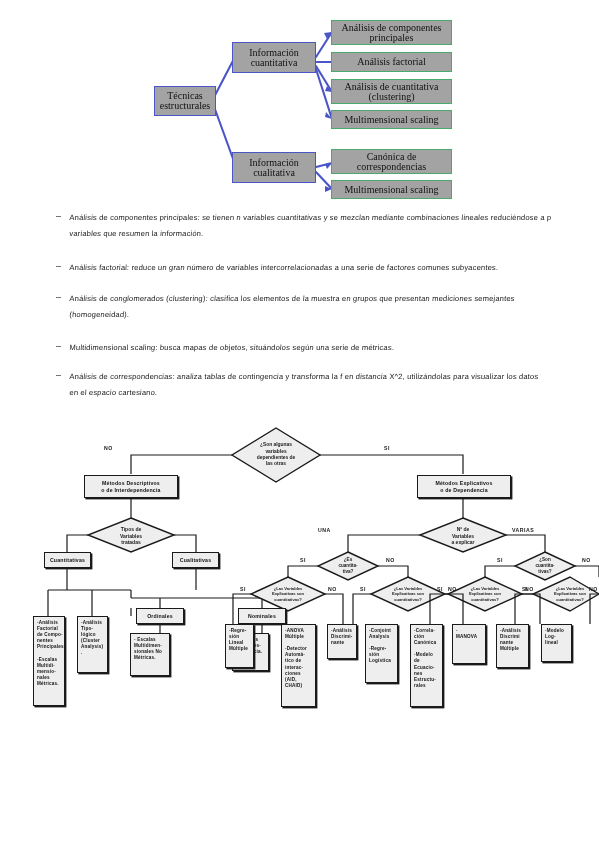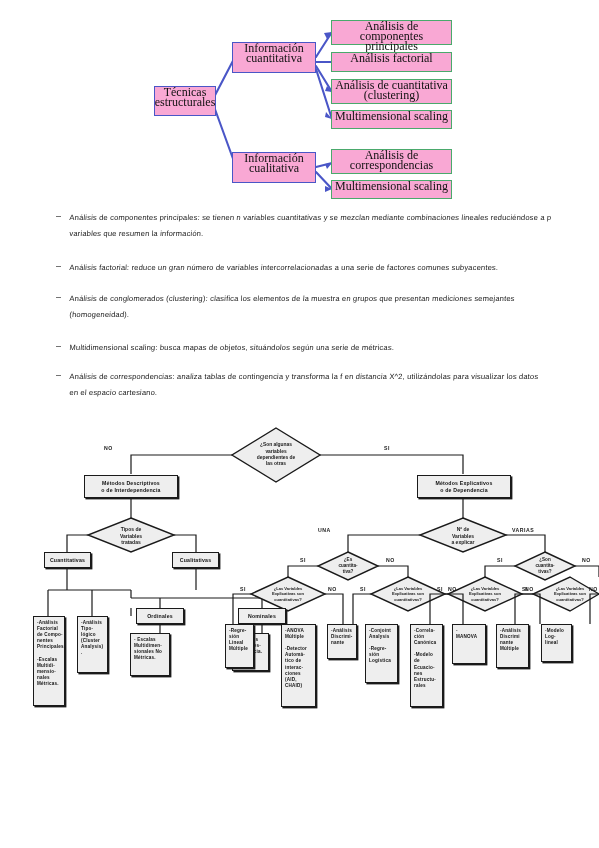--- a/index.html
+++ b/index.html
@@ -4,23 +4,23 @@
 <style>
   html,body{margin:0;padding:0;background:#ffffff;}
   body{width:599px;height:848px;position:relative;overflow:hidden;
        font-family:"Liberation Sans",sans-serif;color:#000;}
 
   
   .abs{position:absolute;box-sizing:border-box;}
 
   
   #top-diagram{position:absolute;left:0;top:0;width:599px;height:205px;}
-  .tbox{position:absolute;box-sizing:border-box;background:#f9a8d4;
-        font-family:"Liberation Serif",serif;font-size:12px;line-height:10px;
-        display:flex;align-items:flex-start;justify-content:center;text-align:center;color:#111;}
+  .tbox{position:absolute;box-sizing:border-box;background:#a3a3a3;
+        font-family:"Liberation Serif",serif;font-size:10px;line-height:10px;
+        display:flex;align-items:center;justify-content:center;text-align:center;color:#111;}
   .tbox.blue{border:1px solid #4a56c7;}
   .tbox.green{border:1px solid #4aa96c;}
   #top-svg{position:absolute;left:0;top:0;width:599px;height:205px;}
 
   
   #notes{position:absolute;left:0;top:205px;width:599px;height:195px;}
   .note{position:absolute;display:flex;}
   .note .dash{width:14px;flex:0 0 14px;font-size:9px;line-height:13px;
               color:#1a1a1a;font-family:"Liberation Sans",sans-serif;}
   .note .txt{font-family:"Liberation Sans",sans-serif;font-size:7.6px;
@@ -97,21 +97,21 @@
   </div>
   <div class="tbox green" style="left:331px;top:79px;width:121px;height:25px;">
     <span style="white-space:pre-line">Análisis de cuantitativa
 (clustering)</span>
   </div>
   <div class="tbox green" style="left:331px;top:110px;width:121px;height:19px;">
     <span style="white-space:pre-line">Multimensional scaling</span>
   </div>
 
   <div class="tbox green" style="left:331px;top:149px;width:121px;height:25px;">
-    <span style="white-space:pre-line">Análisis de
+    <span style="white-space:pre-line">Canónica de
 correspondencias</span>
   </div>
   <div class="tbox green" style="left:331px;top:180px;width:121px;height:19px;">
     <span style="white-space:pre-line">Multimensional scaling</span>
   </div>
 </div>
 
 <div id="notes">
 
   <div class="note" style="left:56px;top:5px;width:530px;">

